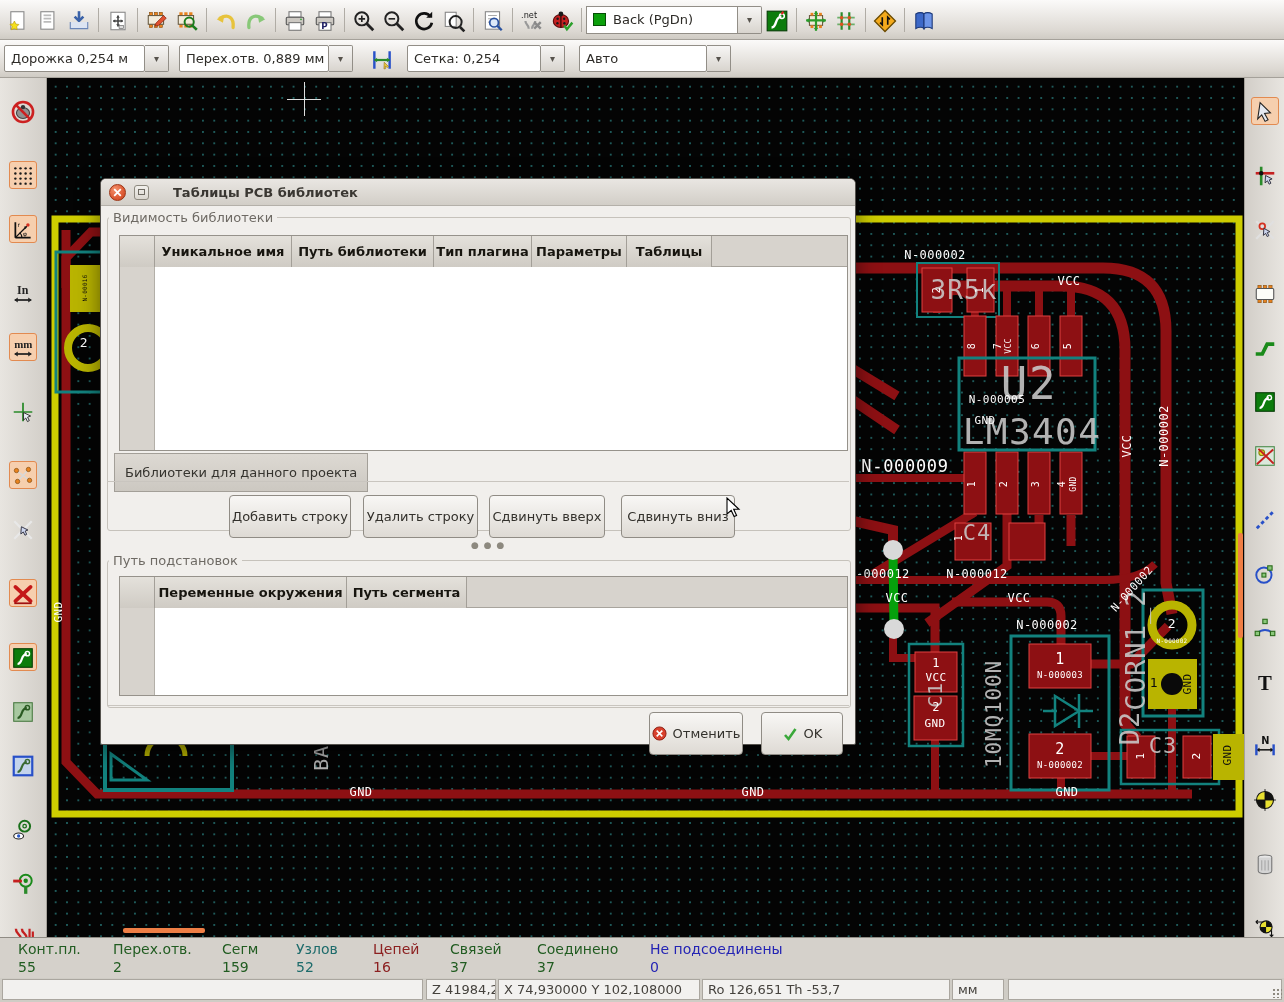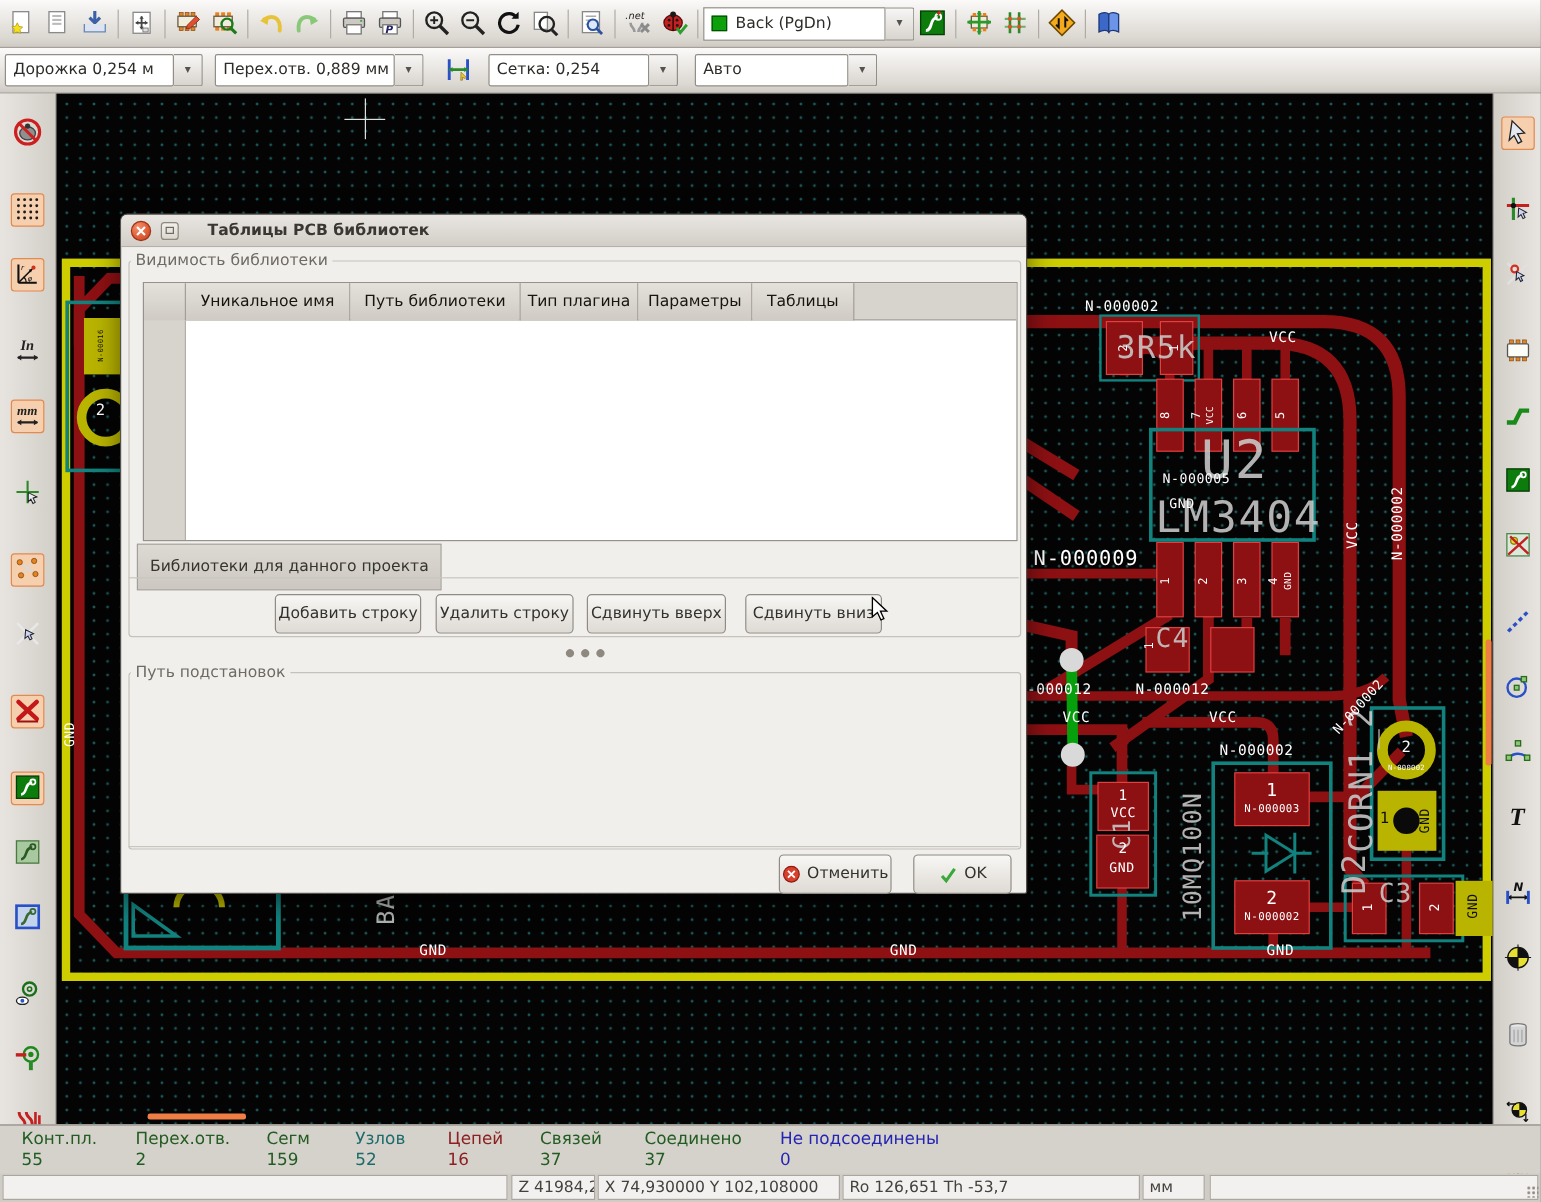--- a/index.html
+++ b/index.html
@@ -5,22 +5,22 @@
   html,body{margin:0;padding:0;background:#555;}
   *{box-sizing:border-box;}
   #app{position:relative;width:1284px;height:1002px;overflow:hidden;
        font-family:"DejaVu Sans","Liberation Sans",sans-serif;font-size:13px;color:#2e2c28;
        background:#d5d1cb;user-select:none;}
   
   .tb{position:absolute;left:0;width:1284px;display:flex;align-items:center;
       background:linear-gradient(#fbfaf9,#dcd8d2 80%,#cfcbc4);border-bottom:1px solid #a5a19a;}
   #toolbar-top{top:0;height:40px;padding-left:4px;}
   #toolbar-params{top:40px;height:38px;padding-left:4px;}
-  .tbtn{width:28px;height:28px;margin:0 1px;display:flex;align-items:flex-start;justify-content:center;
-        border:1px solid transparent;border-radius:3px;flex:0 0 auto;font-style:italic;}
+  .tbtn{width:28px;height:28px;margin:0 1px;display:flex;align-items:flex-end;justify-content:center;
+        border:1px solid transparent;border-radius:3px;flex:0 0 auto;}
   .tbtn.active{background:#f6cfae;border-color:#e28a50;}
   .vsep{width:1px;height:24px;background:#b0aca5;margin:0 4px;flex:0 0 auto;}
   .hsep{height:1px;width:26px;background:#b0aca5;margin:5px auto;}
   .combo{height:27px;background:#fff;border:1px solid #928e87;border-radius:2px;
          display:flex;align-items:center;padding:0 6px;color:#2e2c28;overflow:hidden;white-space:nowrap;}
   .combo-btn{height:27px;width:24px;border:1px solid #928e87;border-left:none;border-radius:0 2px 2px 0;
          background:linear-gradient(#f7f6f5,#d8d4ce);display:flex;align-items:center;justify-content:center;
          color:#56524c;font-size:10px;flex:0 0 auto;}
   .layer-combo{height:28px;width:152px;background:#fff;border:1px solid #928e87;display:flex;
          align-items:center;padding:0 6px;gap:7px;}
@@ -53,28 +53,28 @@
         background:linear-gradient(#e9e6e2,#d2cec7);border-bottom:1px solid #b4b0a9;display:flex;align-items:center;}
   #dlg-title{font-weight:bold;color:#3a3732;margin-left:24px;}
   .wbtn{width:17px;height:17px;border-radius:50%;margin-left:8px;display:flex;align-items:center;justify-content:center;flex:0 0 auto;}
   #dlg-close{background:radial-gradient(circle at 35% 30%,#f4926c,#dd5a34 60%,#c2431f);border:1px solid #9c3414;}
   #dlg-restore{border:1px solid #8d897f;border-radius:3px;width:15px;height:15px;background:linear-gradient(#f2f0ec,#dbd7d0);}
   #dlg-restore span{display:block;width:7px;height:6px;border:1px solid #6e6a62;}
   .grp-label{position:absolute;color:#6e6a64;background:#f1efec;padding:0 4px;z-index:2;}
   .grp-box{position:absolute;border:1px solid #c6c2bb;border-radius:3px;}
   .vtable{position:absolute;background:#fff;border:1px solid #96928b;}
   .vt-head{display:flex;height:31px;background:#d7d3cd;border-bottom:1px solid #a8a49d;}
-  .vt-cell{height:31px;display:flex;align-items:center;justify-content:center;font-weight:normal;color:#17150f;
+  .vt-cell{height:31px;display:flex;align-items:center;justify-content:center;font-weight:bold;color:#17150f;
         background:linear-gradient(#e4e1db,#cfcbc4);border-right:1px solid #a39f98;flex:0 0 auto;overflow:hidden;}
   .vt-rowhdr{position:absolute;left:0;width:35px;background:#d7d3cd;border-right:1px solid #b3afa8;}
   .tabs{position:absolute;display:flex;align-items:flex-end;}
   .tab{height:39px;display:flex;align-items:center;justify-content:center;padding:0 10px;
        border:1px solid #a39f98;background:linear-gradient(#ddd9d3,#ccc8c1);color:#36342f;margin-right:2px;white-space:nowrap;}
   .tab.active{height:26px;background:#f7f6f4;font-weight:bold;border-bottom-color:#f7f6f4;}
-  .gbtn{position:absolute;height:33px;border:1px solid #908c85;border-radius:4px;
+  .gbtn{position:absolute;height:43px;border:1px solid #908c85;border-radius:4px;
        background:linear-gradient(#f8f7f5,#dedad4);display:flex;align-items:center;justify-content:center;
        color:#33312c;gap:6px;white-space:nowrap;}
   .splitter{position:absolute;color:#8d897f;font-size:9px;letter-spacing:1px;}
   .dlg-sep{position:absolute;left:6px;right:6px;height:1px;background:#c9c5bf;}
   
   #status-bar{position:absolute;left:0;top:937px;width:1284px;height:41px;background:#d5d1cb;border-top:1px solid #908c85;}
   .stat{position:absolute;top:3px;font-size:14px;}
   .stat .v{margin-top:2px;}
   #coord-bar{position:absolute;left:0;top:978px;width:1284px;height:24px;background:#cfccc5;}
   .cbox{position:absolute;top:1px;height:21px;background:#f2f1ef;border:1px solid #aaa69f;
@@ -866,20 +866,28 @@
         <div class="gbtn" style="left: 128px; top: 316px; width: 122px;">Добавить строку</div>
         <div class="gbtn" style="left: 262px; top: 316px; width: 115px;">Удалить строку</div>
         <div class="gbtn" style="left: 388px; top: 316px; width: 116px;">Сдвинуть вверх</div>
         <div class="gbtn" style="left: 520px; top: 316px; width: 114px;">Сдвинуть вниз</div>
       </div>
     <div class="splitter" style="left:370px;top:361px">● ● ●</div>
 
     <div class="grp-label" style="left:8px;top:374px">Путь подстановок</div>
     <div class="grp-box" style="left:6px;top:381px;width:744px;height:148px"></div>
 
+    <div class="vtable" style="left:18px;top:397px;width:729px;height:120px">
+      <div class="vt-head" id="t2-head">
+          <div class="vt-cell" style="width:35px"></div>
+          <div class="vt-cell" style="width:192px">Переменные окружения</div>
+          <div class="vt-cell" style="width:120px">Путь сегмента</div>
+        </div>
+      <div class="vt-rowhdr" style="top:31px;height:87px"></div>
+    </div>
 
     <div class="dlg-sep" style="top:526px"></div>
     <div class="gbtn" style="left:548px;top:533px;width:94px">
       <svg width="15" height="15" viewBox="0 0 16 16">
           <circle cx="8" cy="8" r="7" fill="#d8402c" stroke="#8c1c10"></circle>
           <path d="M5 5l6 6M11 5l-6 6" stroke="#fff" stroke-width="1.7"></path>
         </svg>
       <span>Отменить</span>
     </div>
     <div class="gbtn" style="left:660px;top:533px;width:82px">

